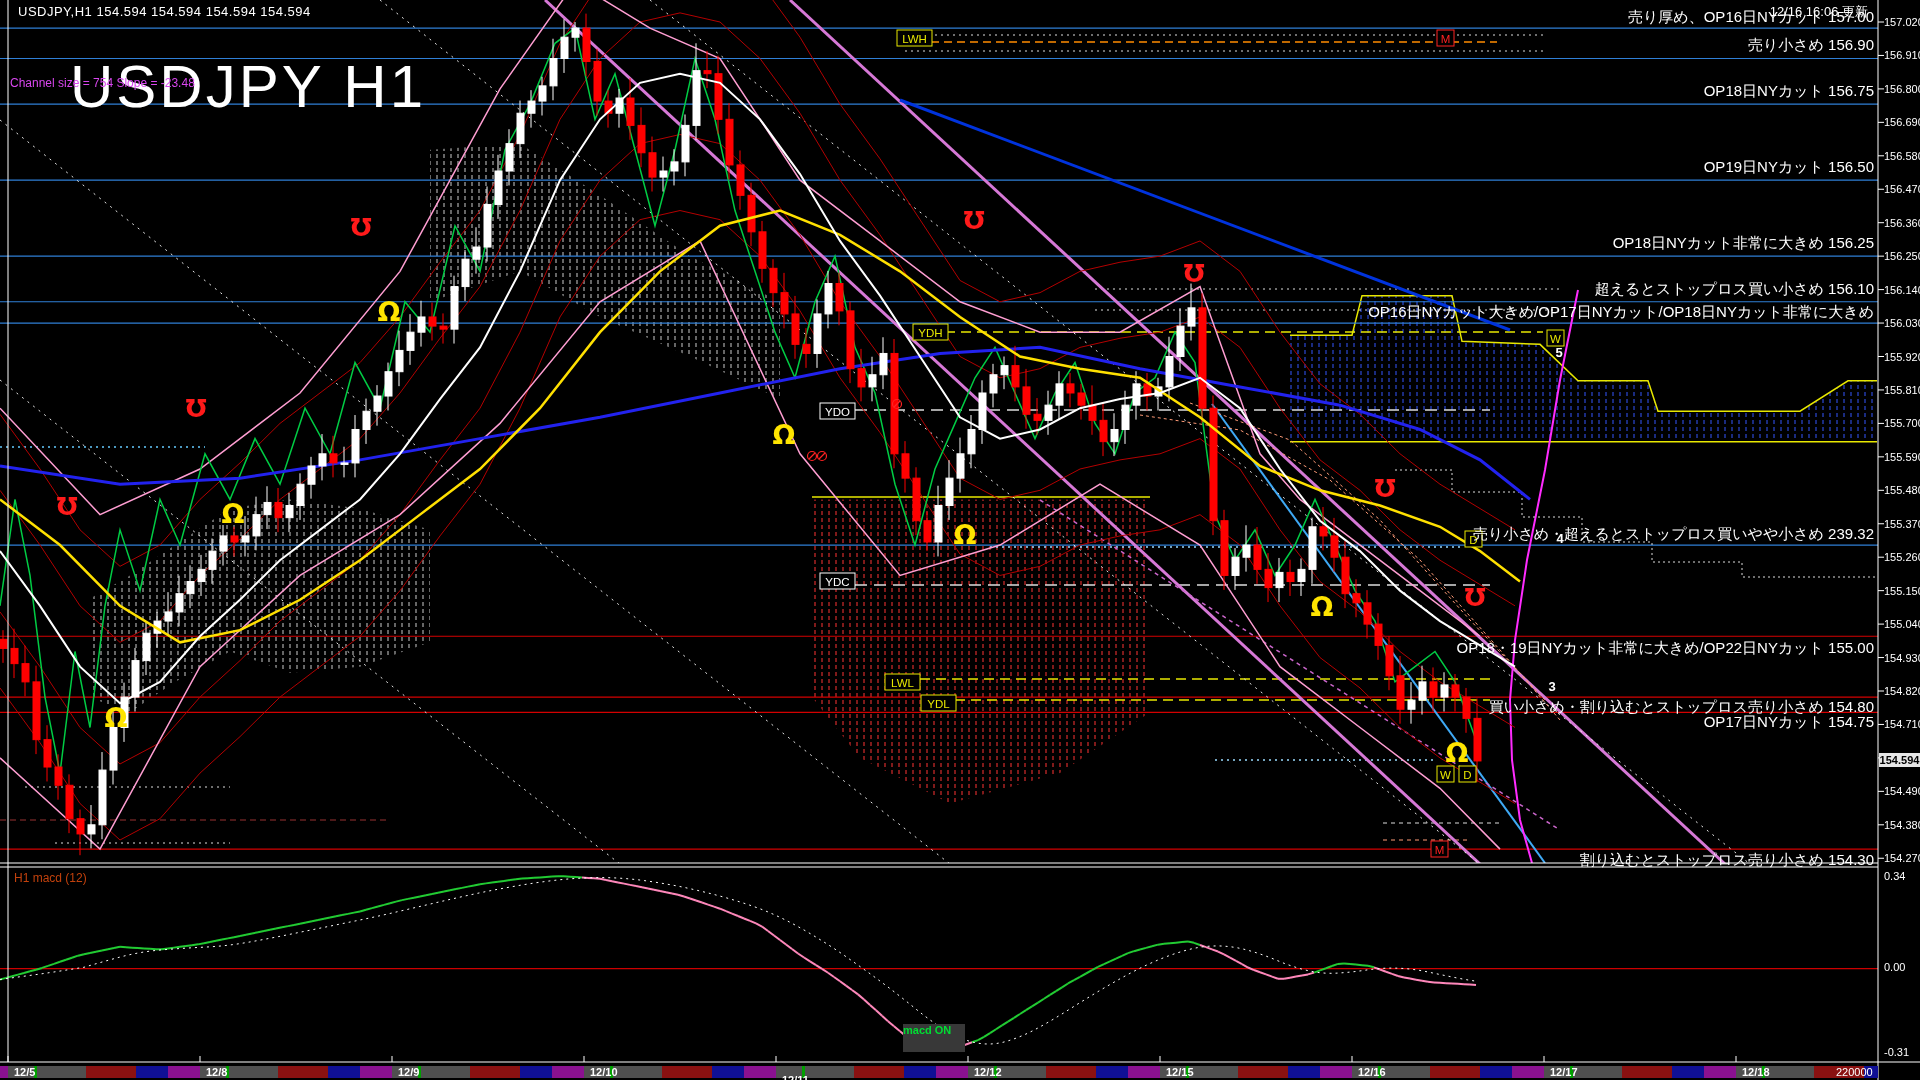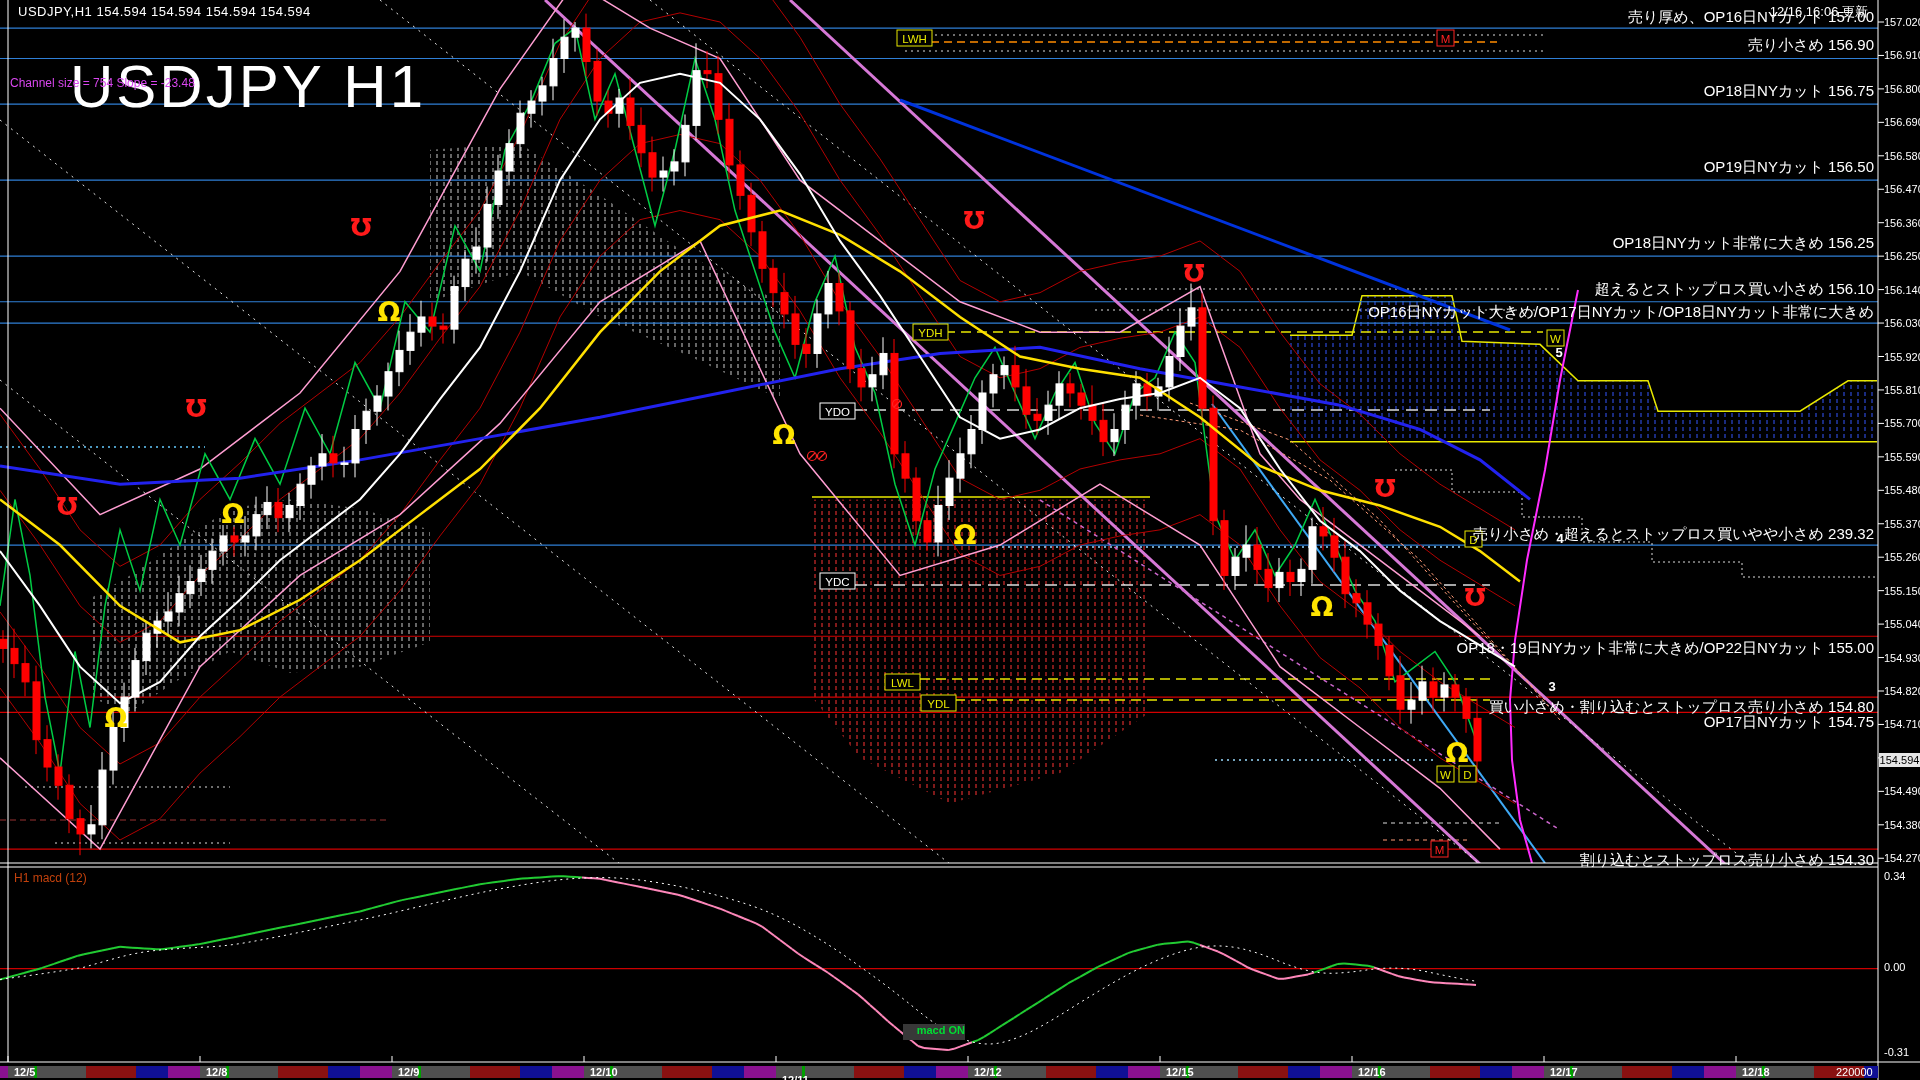--- a/index.html
+++ b/index.html
@@ -8,25 +8,25 @@
   svg{position:absolute;left:0;top:0;}
   .hdr{position:absolute;left:18px;top:4px;color:#fff;font-size:13px;letter-spacing:.5px;}
   .watermark{position:absolute;left:70px;top:52px;color:#fff;font-size:60px;letter-spacing:3px;
              font-family:"Liberation Sans",sans-serif;}
   .channel-info{position:absolute;left:10px;top:76px;color:#d946ef;font-size:12px;}
   .update-time{position:absolute;right:52px;top:3px;color:#fff;font-size:13px;white-space:nowrap;}
   .ann{position:absolute;right:46px;color:#fff;font-size:15px;white-space:nowrap;text-align:right;}
   .axlbl{position:absolute;left:1884px;color:#fff;font-size:11px;white-space:nowrap;}
   .mlbl{position:absolute;left:1884px;color:#fff;font-size:11px;white-space:nowrap;}
   .curprice{position:absolute;left:1879px;width:41px;background:#e6e6e6;color:#000;
-            font-size:11px;font-weight:normal;text-align:center;padding:1px 0;}
+            font-size:11px;font-weight:bold;text-align:center;padding:1px 0;}
   .macd-label{position:absolute;left:14px;top:871px;color:#c2410c;font-size:12px;}
   .tbar-date{position:absolute;color:#fff;font-size:11px;font-weight:bold;top:1066px;}
-  .macd-on{position:absolute;top:1024px;height:16px;background:#383838;color:#00dd33;
-           font-size:11px;font-weight:bold;line-height:12px;text-align:right;}
+  .macd-on{position:absolute;top:1024px;height:28px;background:#383838;color:#00dd33;
+           font-size:11px;font-weight:bold;line-height:12px;text-align:left;}
   .vol{position:absolute;left:1836px;top:1066px;color:#fff;font-size:11px;}
 </style>
 </head>
 <body>
 
 <div id="win">
   <svg id="chart-svg" width="1920" height="1080">
       <defs>
         <pattern id="pat-white" width="7" height="7" patternUnits="userSpaceOnUse">
           <line x1="3" y1="0" x2="3" y2="4" stroke="#cccccc" stroke-width="1"></line>

